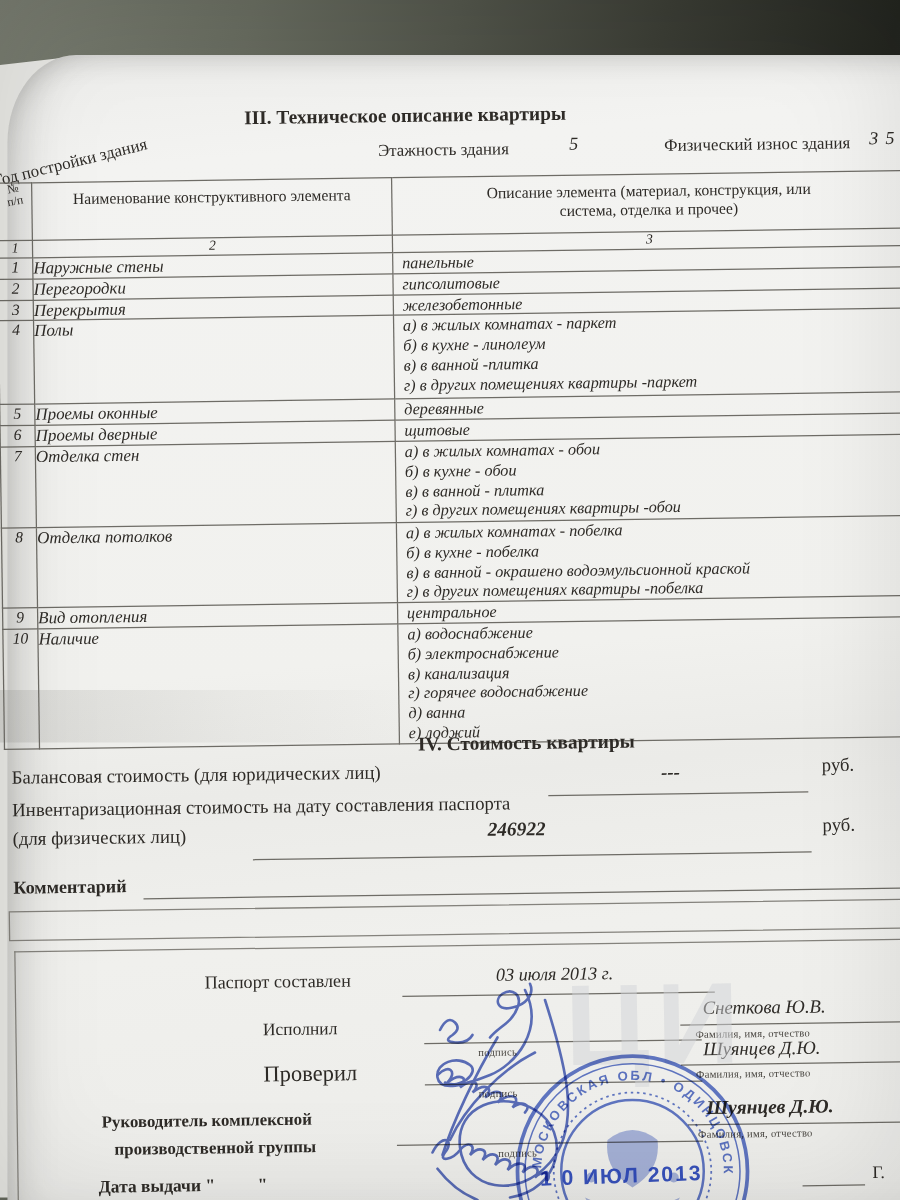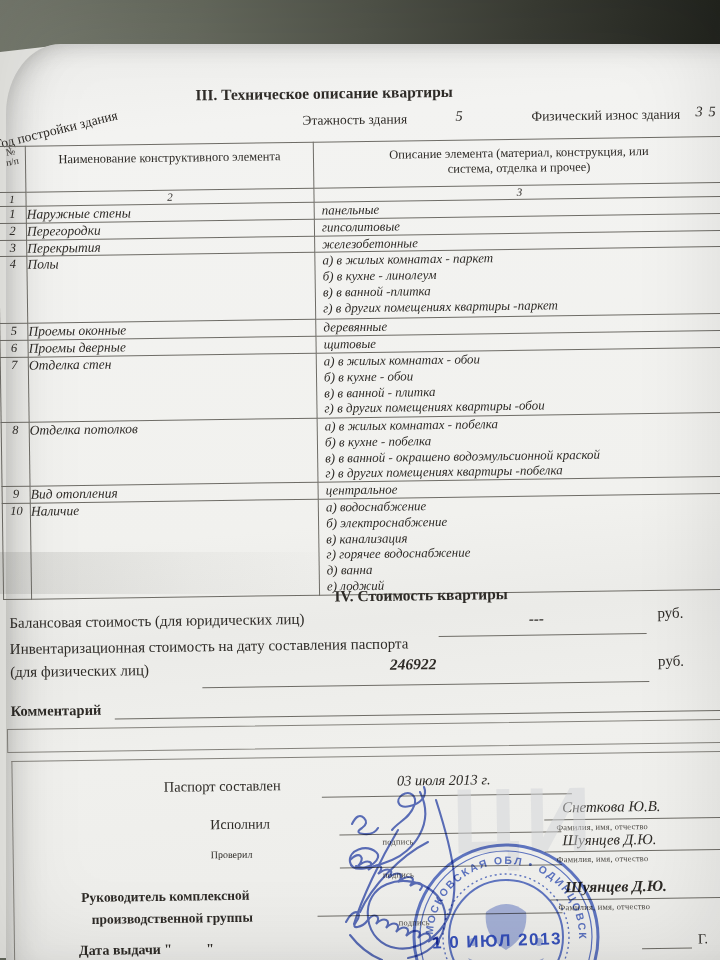--- a/index.html
+++ b/index.html
@@ -197,21 +197,21 @@
     <div class="abs i ctr" style="left:330px;top:777px;width:220px;font-size:14.5px;">03 июля 2013 г.</div>
     <div class="line" style="left:318px;top:800px;width:250px;"></div>
 
     <div class="abs" style="left:206px;top:819px;font-size:14px;">Исполнил</div>
     <div class="line" style="left:335px;top:838px;width:222px;"></div>
     <div class="cap" style="left:378px;top:841px;">подпись</div>
     <div class="abs i" style="left:558px;top:806px;font-size:15px;">Снеткова Ю.В.</div>
     <div class="line" style="left:540px;top:826px;width:186px;"></div>
     <div class="cap" style="left:552px;top:829px;">Фамилия, имя, отчество</div>
 
-    <div class="abs" style="left:206px;top:851px;font-size:10px;">Проверил</div>
+    <div class="abs" style="left:206px;top:851px;font-size:18px;">Проверил</div>
     <div class="line" style="left:335px;top:871px;width:222px;"></div>
     <div class="cap" style="left:378px;top:874px;">подпись</div>
     <div class="abs i" style="left:558px;top:839px;font-size:15px;">Шуянцев Д.Ю.</div>
     <div class="line" style="left:540px;top:858px;width:186px;"></div>
     <div class="cap" style="left:552px;top:861px;">Фамилия, имя, отчество</div>
 
     <div class="abs b" style="left:76px;top:890px;font-size:13.5px;">Руководитель комплексной</div>
     <div class="abs b" style="left:86px;top:912px;font-size:13.5px;">производственной группы</div>
     <div class="line" style="left:312px;top:919px;width:245px;"></div>
     <div class="cap" style="left:393px;top:922px;">подпись</div>

